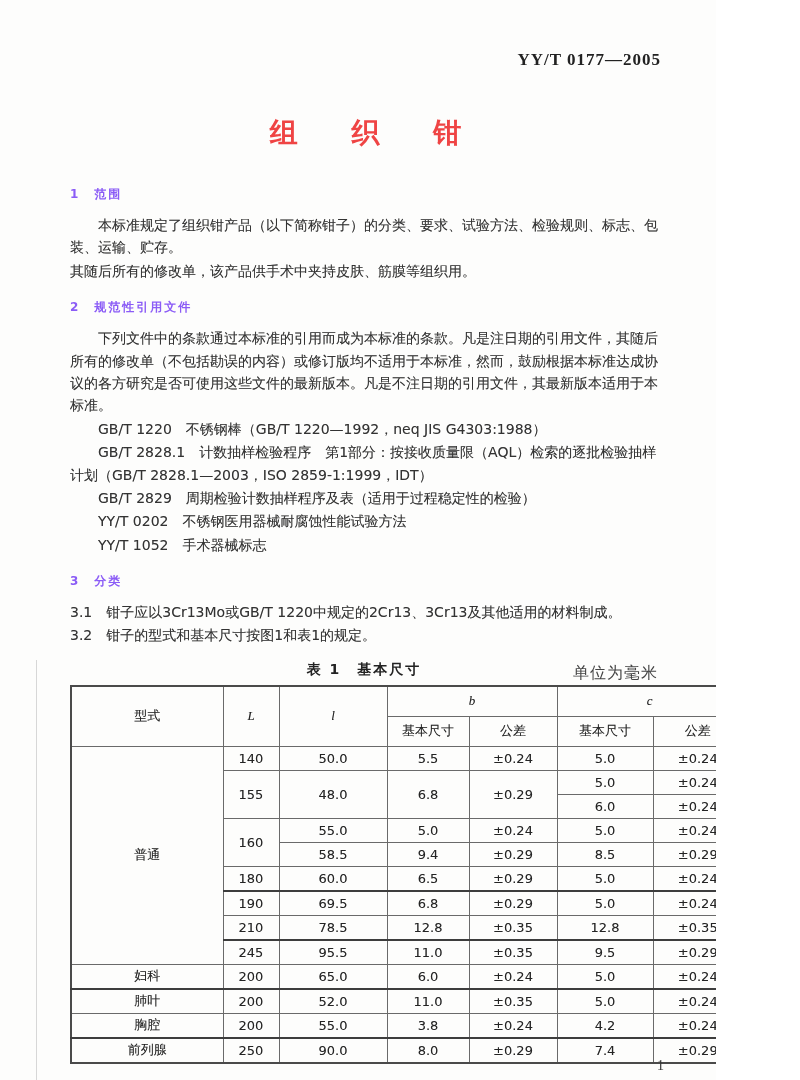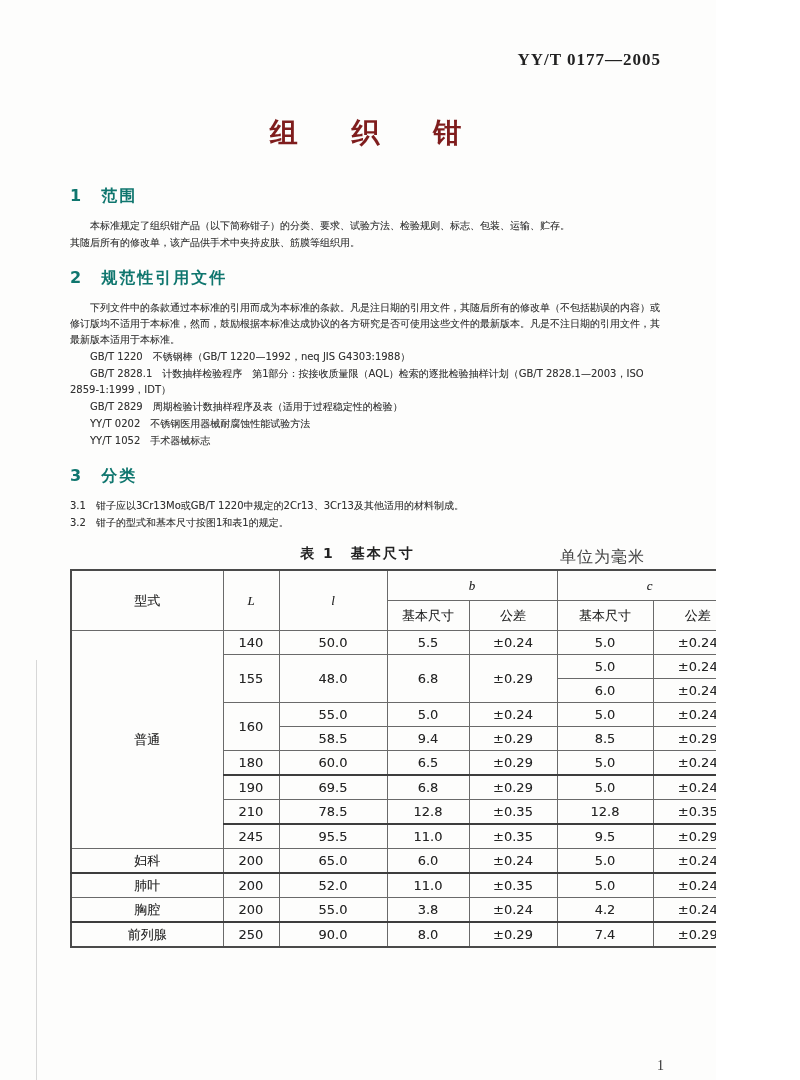--- a/index.html
+++ b/index.html
@@ -25,35 +25,35 @@
   .watermark{
     position:absolute;left:188px;top:122px;z-index:0;
     font-family:"DejaVu Sans",sans-serif;
     font-weight:700;font-size:86px;letter-spacing:1px;
     color:#cbcbcb;opacity:.8;user-select:none;
   }
   .title{
     position:relative;z-index:1;
     margin:44px 0 34px 0;
     text-align:center;
-    font-size:28px;font-weight:700;color:#7f1d1d;
+    font-size:28px;font-weight:700;color:#ef4444;
     letter-spacing:22px;text-indent:22px;
   }
   .content{position:relative;z-index:1;}
   h2.sec{
-    font-size:16px;font-weight:700;color:#0f766e;
+    font-size:12px;font-weight:700;color:#8b5cf6;
     margin:17px 0 11px 0;letter-spacing:2px;
   }
   p.doc{
-    margin:1px 0;font-size:10px;line-height:1.6;color:#333;
+    margin:1px 0;font-size:14px;line-height:1.6;color:#333;
     text-shadow:0 0 .5px rgba(40,40,40,.35);
   }
   p.indent{text-indent:2em;}
   .caption-row{
-    position:relative;z-index:1;margin:14px 16px 6px 0;height:18px;
+    position:relative;z-index:1;margin:14px 3px 6px 0;height:18px;
   }
   .caption-row .caption{
     position:absolute;left:0;right:0;text-align:center;
     font-weight:700;font-size:14px;letter-spacing:2px;color:#222;
   }
   .caption-row .unit{
     position:absolute;right:0;top:2px;font-size:16px;color:#444;letter-spacing:1px;
   }
   table.dims{
     position:relative;z-index:1;

